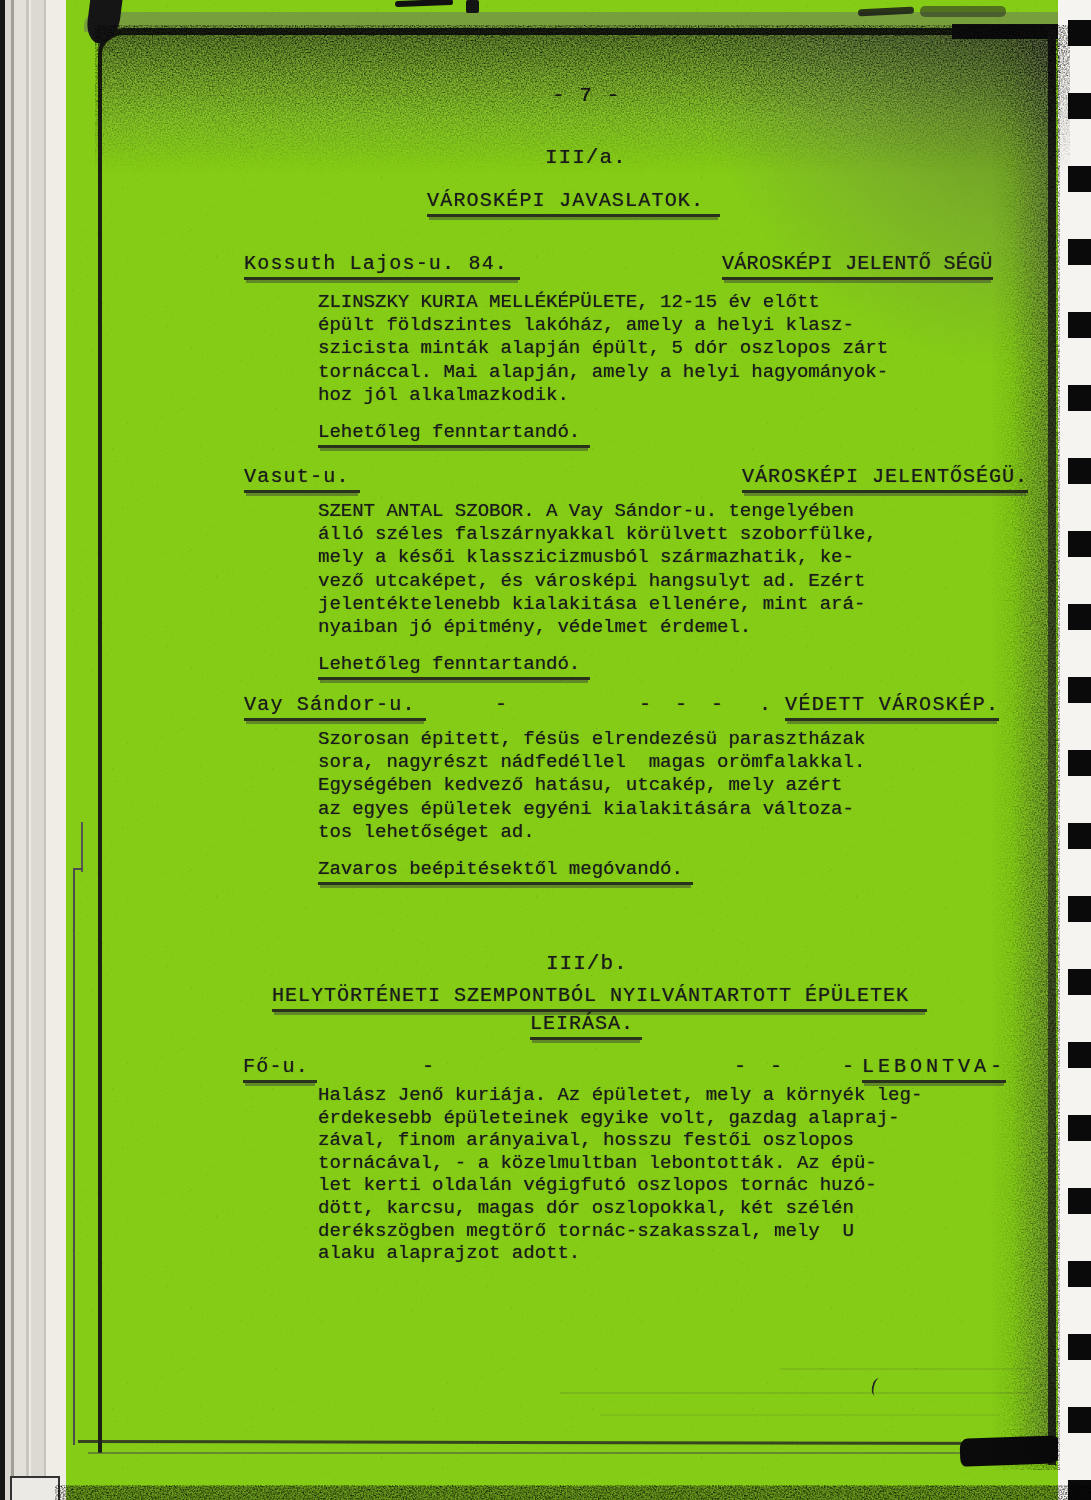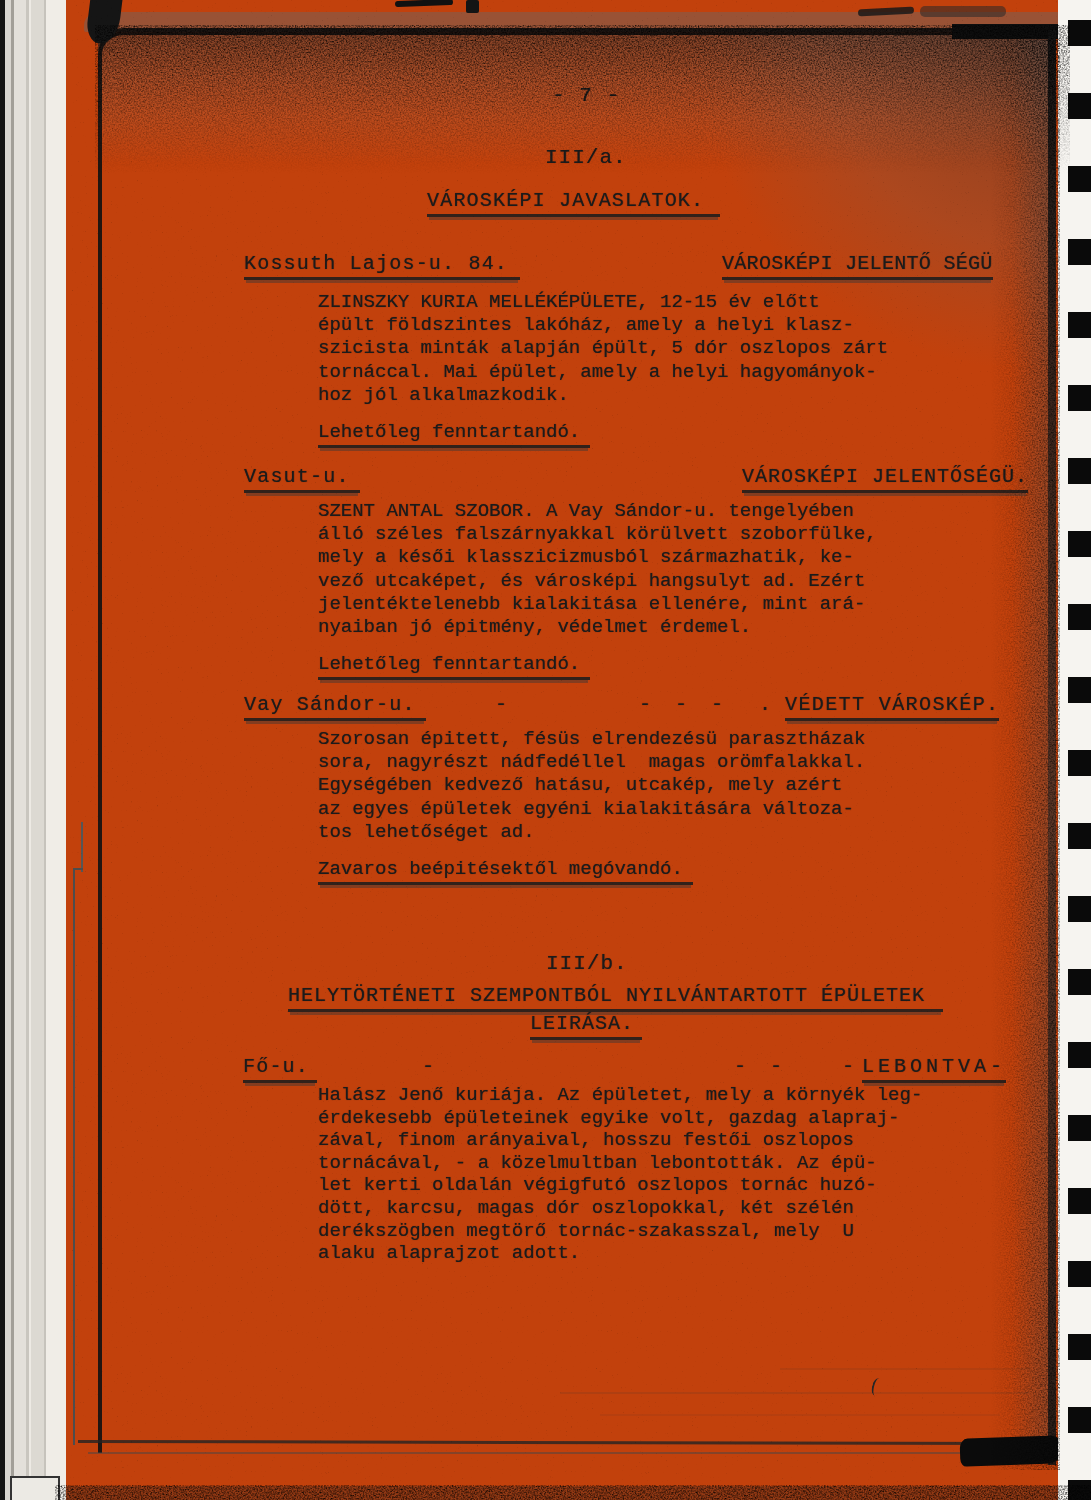--- a/index.html
+++ b/index.html
@@ -1,17 +1,17 @@
 <!DOCTYPE html>
 <html><head>
 <meta charset="utf-8">
 <style>
   html,body{margin:0;padding:0;background:#888;}
   .canvas{position:relative;width:1091px;height:1500px;overflow:hidden;
-          background:#c2410c;font-family:"Liberation Mono","DejaVu Sans Mono",monospace;}
+          background:#84cc16;font-family:"Liberation Mono","DejaVu Sans Mono",monospace;}
   
   .left-edge{position:absolute;left:0;top:0;width:66px;height:1500px;z-index:24;
     background:linear-gradient(90deg,#141414 0 5px,#d9d6d0 5px 11px,#a29f98 11px 14px,
       #e3e0da 14px 26px,#c9c6bf 26px 29px,#edeae4 29px 31px,#dcd9d2 31px 44px,
       #c6c3bc 44px 46px,#f0ede7 46px 66px);}
   .bl-notch{position:absolute;left:10px;top:1476px;width:46px;height:24px;z-index:25;
     background:#eceae4;border:2px solid #333;}
   .film-strip{position:absolute;left:1058px;top:0;width:33px;height:1500px;z-index:24;
     background:#f6f4f0;}
   .film-blocks{position:absolute;left:1068px;top:0;width:23px;height:1500px;z-index:25;
@@ -77,21 +77,21 @@
   .pos-code-a{top:146px;left:545px;}
   .pos-title-a{top:189px;left:427px;}  .pos-title-a .in{padding-right:16px;}
   .pos-street-1{top:252px;left:244px;} .pos-status-1{top:252px;left:722px;letter-spacing:.3px;}
   .pos-para-1{top:291px;}
   .pos-street-2{top:465px;left:244px;} .pos-status-2{top:465px;left:700px;letter-spacing:1px;margin-left:42px;}
   .pos-para-2{top:500px;}
   .pos-street-3{top:693px;left:244px;} .pos-dash-3{top:693px;left:483px;letter-spacing:0;}
   .pos-status-3{top:693px;left:785px;letter-spacing:1.4px;text-align:right;}
   .pos-para-3{top:728px;}
   .pos-code-b{top:952px;left:546px;}
-  .pos-title-b1{top:984px;left:288px;letter-spacing:1px;} .pos-title-b1 .in{padding-right:18px;}
+  .pos-title-b1{top:984px;left:272px;letter-spacing:1px;} .pos-title-b1 .in{padding-right:18px;}
   .pos-title-b2{top:1012px;left:530px;letter-spacing:1px;}
   .pos-street-4{top:1055px;left:243px;} .pos-dash-4{top:1055px;left:410px;letter-spacing:0;}
   .pos-status-4{top:1055px;left:862px;letter-spacing:4px;text-align:right;}
   .pos-para-4{top:1084px;line-height:22.6px;}
 </style>
 </head>
 <body>
 
 <div class="canvas">
 
@@ -122,21 +122,21 @@
   <div class="t fs21 pos-code-a">III/a.</div>
   <div class="t fs20 pos-title-a"><span class="ul in">VÁROSKÉPI JAVASLATOK.</span></div>
 
   <div class="t fs20 pos-street-1"><span class="ul" style="padding-right:12px">Kossuth Lajos-u. 84.</span></div>
   <div class="t fs20 pos-status-1"><span class="ul">VÁROSKÉPI JELENTŐ SÉGÜ</span></div>
   <div class="para pos-para-1">
     <div>
         <div class="tline">ZLINSZKY KURIA MELLÉKÉPÜLETE, 12-15 év előtt</div>
         <div class="tline">épült földszintes lakóház, amely a helyi klasz-</div>
         <div class="tline">szicista minták alapján épült, 5 dór oszlopos zárt</div>
-        <div class="tline">tornáccal. Mai épület, amely a helyi hagyományok-</div>
+        <div class="tline">tornáccal. Mai alapján, amely a helyi hagyományok-</div>
         <div class="tline">hoz jól alkalmazkodik.</div>
       </div>
     <div class="vline tline"><span class="ul">Lehetőleg fenntartandó.</span></div>
   </div>
 
   <div class="t fs20 pos-street-2"><span class="ul" style="padding-right:10px">Vasut-u.</span></div>
   <div class="t fs20 pos-status-2"><span class="ul">VÁROSKÉPI JELENTŐSÉGÜ.</span></div>
   <div class="para pos-para-2">
     <div>
         <div class="tline">SZENT ANTAL SZOBOR. A Vay Sándor-u. tengelyében</div>

